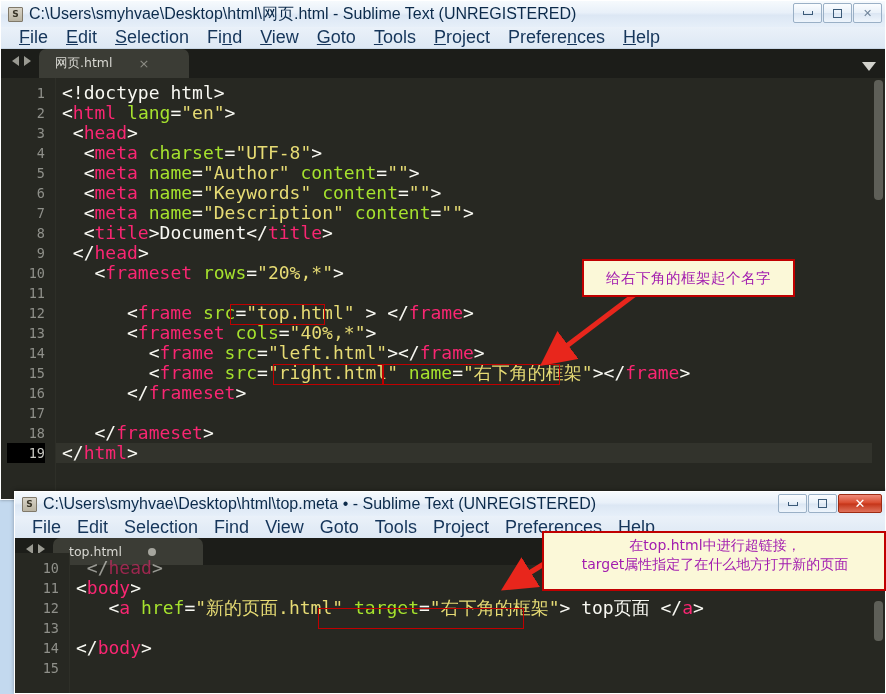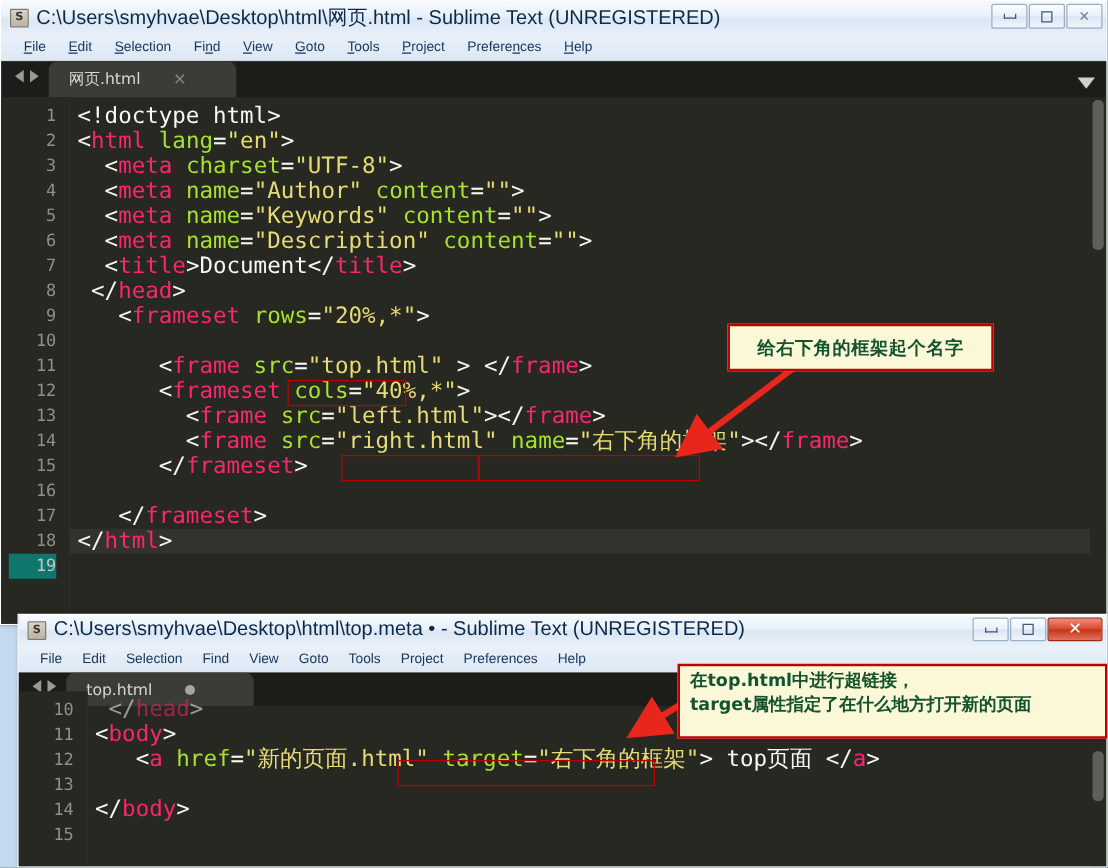--- a/index.html
+++ b/index.html
@@ -65,21 +65,21 @@
   }
   .win-bottom .winbtn { height: 19px; }
 
   
   .menubar {
     display: flex; align-items: center; height: 22px;
     padding-left: 9px; gap: 0px;
     background: linear-gradient(to bottom,#eaf1f9,#dde8f4);
   }
   .menu-item {
-    font-size: 11px; color: #15355a; padding: 2px 9px;
+    font-size: 18px; color: #15355a; padding: 2px 9px;
     white-space: nowrap; cursor: default;
   }
   .menu-item u { text-decoration: underline; }
   .win-top .menubar { border-bottom: 1px solid #c8d6e5; }
   .win-bottom .menubar { height: 22px; }
   .win-bottom .menu-item { padding: 2px 8px; }
 
   
   .editor-wrap { position: relative; background: #272822; overflow: hidden; }
   .win-top .editor-wrap { height: 450px; }
@@ -117,21 +117,21 @@
   .win-bottom .code-area { height: calc(100% - 27px); }
   .gutter {
     width: 55px; flex: 0 0 55px; background: #272822;
     padding-top: 5px; text-align: right; padding-right: 10px;
     border-right: 1px solid #2e2f28;
   }
   .gutter div {
     height: 20px; line-height: 20px; color: #8f908a;
     font-family: "DejaVu Sans Mono", monospace; font-size: 13.5px;
   }
-  .gutter div.active { background: #0f766e; color: #c8c8c2; }
+  .gutter div.active { background: #000000; color: #c8c8c2; }
   .code {
     position: relative; flex: 1; padding-top: 5px; overflow: hidden;
   }
   .code .ln {
     height: 20px; line-height: 20px; white-space: pre;
     font-family: "DejaVu Sans Mono", monospace; font-size: 18px;
     color: #f8f8f2; padding-left: 6px;
   }
   .code .ln.active { background: #32332c; }
 
@@ -155,23 +155,24 @@
   .left-rail {
     position: absolute; left: 0; top: 29px; bottom: 0; width: 6px;
     background: #272822;
   }
 
   
   .callout {
     position: absolute;
     background: #fbf8d8;
     border: 2px solid #c00000;
-    color: #14532d; font-weight: bold;
+    color: #a21caf; font-weight: normal;
     font-family: "DejaVu Sans", sans-serif;
     z-index: 40;
+    text-align: center;
   }
   #callout-top {
     left: 581px; top: 258px; width: 213px; height: 38px;
     display: flex; align-items: center; justify-content: center;
     font-size: 14.5px; letter-spacing: .5px;
   }
   #callout-bottom {
     left: 542px; top: 531px; width: 344px; height: 60px;
     padding: 3px 6px 7px 8px;
     font-size: 14px; line-height: 19px;
@@ -248,20 +249,21 @@
             <div>14</div>
             <div>15</div>
             <div>16</div>
             <div>17</div>
             <div>18</div>
             <div class="active">19</div>
           </div>
         <div class="code">
             <div class="ln"><span class="t-punct">&lt;!doctype </span><span class="t-plain">html&gt;</span></div>
             <div class="ln"><span class="t-punct">&lt;</span><span class="t-tag">html</span><span class="t-plain"> </span><span class="t-attr">lang</span><span class="t-plain">=</span><span class="t-str">"en"</span><span class="t-plain">&gt;</span></div>
+            <div class="ln"><span class="t-plain"> &lt;</span><span class="t-tag">head</span><span class="t-plain">&gt;</span></div>
             <div class="ln"><span class="t-plain">  &lt;</span><span class="t-tag">meta</span><span class="t-plain"> </span><span class="t-attr">charset</span><span class="t-plain">=</span><span class="t-str">"UTF-8"</span><span class="t-plain">&gt;</span></div>
             <div class="ln"><span class="t-plain">  &lt;</span><span class="t-tag">meta</span><span class="t-plain"> </span><span class="t-attr">name</span><span class="t-plain">=</span><span class="t-str">"Author"</span><span class="t-plain"> </span><span class="t-attr">content</span><span class="t-plain">=</span><span class="t-str">""</span><span class="t-plain">&gt;</span></div>
             <div class="ln"><span class="t-plain">  &lt;</span><span class="t-tag">meta</span><span class="t-plain"> </span><span class="t-attr">name</span><span class="t-plain">=</span><span class="t-str">"Keywords"</span><span class="t-plain"> </span><span class="t-attr">content</span><span class="t-plain">=</span><span class="t-str">""</span><span class="t-plain">&gt;</span></div>
             <div class="ln"><span class="t-plain">  &lt;</span><span class="t-tag">meta</span><span class="t-plain"> </span><span class="t-attr">name</span><span class="t-plain">=</span><span class="t-str">"Description"</span><span class="t-plain"> </span><span class="t-attr">content</span><span class="t-plain">=</span><span class="t-str">""</span><span class="t-plain">&gt;</span></div>
             <div class="ln"><span class="t-plain">  &lt;</span><span class="t-tag">title</span><span class="t-plain">&gt;Document&lt;/</span><span class="t-tag">title</span><span class="t-plain">&gt;</span></div>
             <div class="ln"><span class="t-plain"> &lt;/</span><span class="t-tag">head</span><span class="t-plain">&gt;</span></div>
             <div class="ln"><span class="t-plain">   &lt;</span><span class="t-tag">frameset</span><span class="t-plain"> </span><span class="t-attr">rows</span><span class="t-plain">=</span><span class="t-str">"20%,*"</span><span class="t-plain">&gt;</span></div>
             <div class="ln">&nbsp;</div>
             <div class="ln"><span class="t-plain">      &lt;</span><span class="t-tag">frame</span><span class="t-plain"> </span><span class="t-attr">src</span><span class="t-plain">=</span><span class="t-str">"top.html"</span><span class="t-plain"> &gt; &lt;/</span><span class="t-tag">frame</span><span class="t-plain">&gt;</span></div>
             <div class="ln"><span class="t-plain">      &lt;</span><span class="t-tag">frameset</span><span class="t-plain"> </span><span class="t-attr">cols</span><span class="t-plain">=</span><span class="t-str">"40%,*"</span><span class="t-plain">&gt;</span></div>

